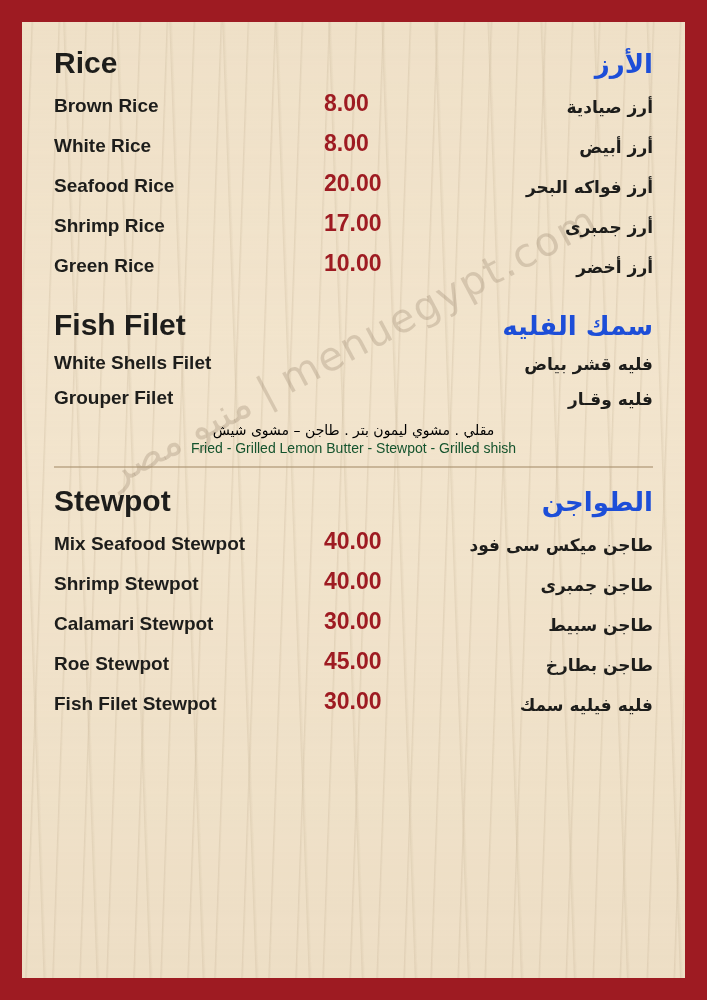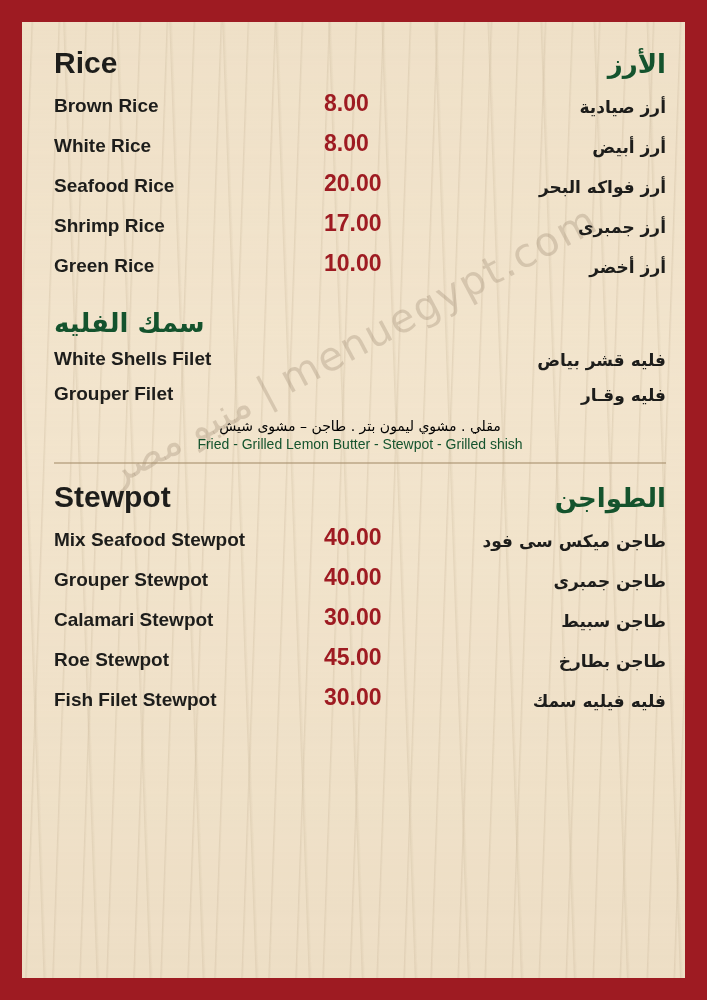--- a/index.html
+++ b/index.html
@@ -53,41 +53,41 @@
     transform: rotate(-28deg);
     font-size: 40px;
     letter-spacing: 2px;
     color: rgba(150,130,105,0.30);
     white-space: nowrap;
     pointer-events: none;
     font-family: "DejaVu Sans", sans-serif;
   }
   .content {
     position: relative;
-    padding: 24px 19px 0 32px;
+    padding: 24px 32px 0 32px;
   }
   .section {
     margin-bottom: 4px;
   }
   .section-head {
     display: flex;
     align-items: baseline;
     justify-content: space-between;
     margin-bottom: 10px;
   }
   .section-title-en {
     font-size: 30px;
     font-weight: bold;
     color: #1d1d1b;
     letter-spacing: 0px;
   }
   .section-title-ar {
     font-size: 26px;
     font-weight: bold;
-    color: #14532d;
+    color: #1d4ed8;
     direction: rtl;
     font-family: "DejaVu Sans", sans-serif;
   }
   .row {
     display: flex;
     align-items: flex-end;
     margin-bottom: 13px;
   }
   .item-en {
     flex: 0 0 270px;
@@ -177,20 +177,21 @@
         <div class="item-en">Green Rice</div>
         <div class="item-price">10.00</div>
         <div class="item-ar">أرز أخضر</div>
       </div>
     </div>
 
     <div class="gap-lg"></div>
 
     <div class="section">
       <div class="section-head">
+        <div class="section-title-en">Fish Filet</div>
         <div class="section-title-ar">سمك الفليه</div>
       </div>
 
       <div class="row no-price">
         <div class="item-en">White Shells Filet</div>
         <div class="item-ar">فليه قشر بياض</div>
       </div>
       <div class="row no-price">
         <div class="item-en">Grouper Filet</div>
         <div class="item-ar">فليه وقـار</div>
@@ -209,21 +210,21 @@
         <div class="section-title-en">Stewpot</div>
         <div class="section-title-ar">الطواجن</div>
       </div>
 
       <div class="row">
         <div class="item-en">Mix Seafood Stewpot</div>
         <div class="item-price">40.00</div>
         <div class="item-ar">طاجن ميكس سى فود</div>
       </div>
       <div class="row">
-        <div class="item-en">Grouper Stewpot</div>
+        <div class="item-en">Shrimp Stewpot</div>
         <div class="item-price">40.00</div>
         <div class="item-ar">طاجن جمبرى</div>
       </div>
       <div class="row">
         <div class="item-en">Calamari Stewpot</div>
         <div class="item-price">30.00</div>
         <div class="item-ar">طاجن سبيط</div>
       </div>
       <div class="row">
         <div class="item-en">Roe Stewpot</div>

